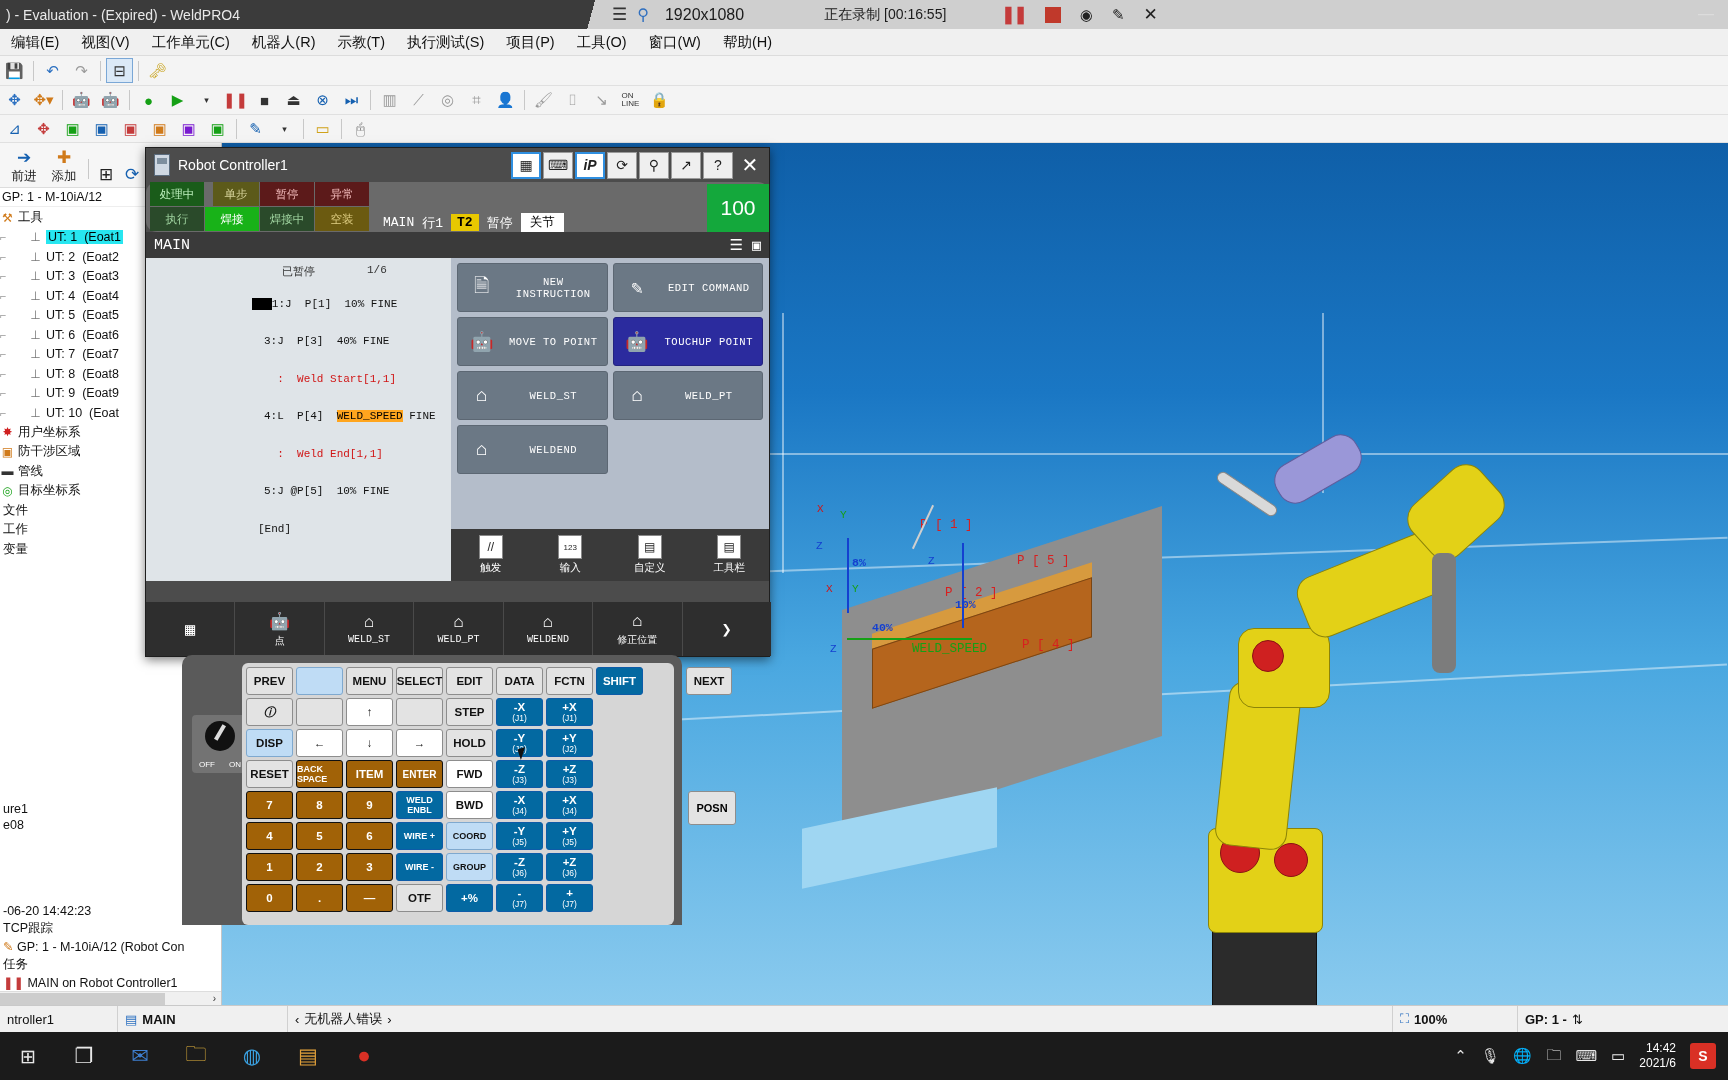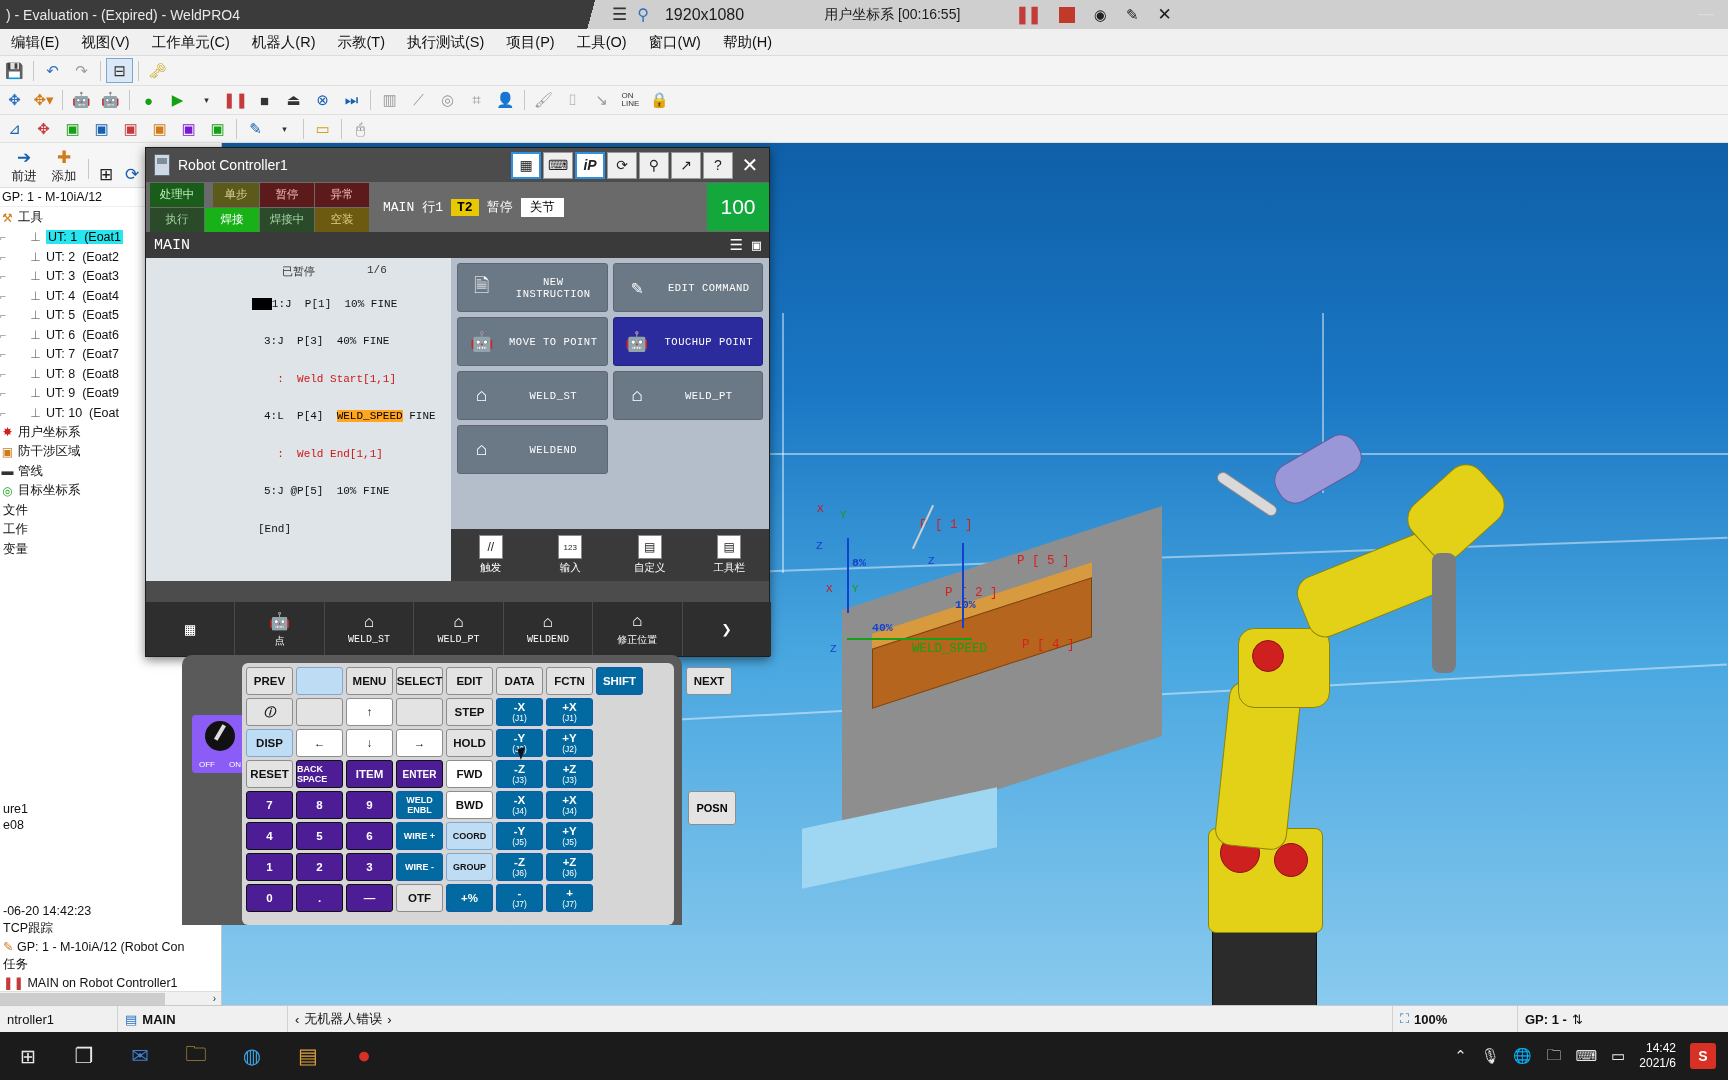--- a/index.html
+++ b/index.html
@@ -108,21 +108,21 @@
   .tp-ticon:after { content:""; position:absolute; left:2px; top:3px; right:2px;
      height:6px; background:#7d8e9e; }
   .tp-tname { color:#fff; font-size:14px; flex:1; }
   .tp-tbtns { display:flex; align-items:center; gap:2px; }
   .tp-tb { width:30px; height:27px; background:#efefef; border:1px solid #9a9a9a;
      display:flex; align-items:center; justify-content:center; font-size:14px;
      color:#222; }
   .tp-tb.act { border:2px solid #2f8fe0; background:#fff; }
   .tp-tb.plain { background:transparent; border:none; color:#fff; font-size:20px; }
 
-  .tp-status { height:50px; background:#6a6a6a; display:flex; align-items:center; }
+  .tp-status { height:50px; background:#6a6a6a; display:flex; align-items:flex-end;border-radius:11px; }
   .st-grid { display:grid; grid-template-columns:repeat(4,54px);
      grid-template-rows:24px 24px; gap:1px; margin:1px 0 1px 4px; }
   .st-c { font-size:11.5px; display:flex; align-items:center; justify-content:center;
      color:#cfcfcf; }
   .st-run { background:#1a5c1a; color:#bdf0bd; }
   .st-step { background:#5c5a1a; color:#d6d39a;margin-left:8px; }
   .st-pause { background:#5c1a1a; color:#f0b9b9; }
   .st-err { background:#5c1a1a; color:#f0b9b9; }
   .st-exe { background:#2a4a2a; color:#9fd39f; }
   .st-weld { background:#18b218; color:#fff; }
@@ -176,33 +176,33 @@
      justify-content:center; color:#fff; gap:2px;
      font-family:"Liberation Mono", monospace; font-size:10px; }
   .nav-b .ni { font-size:17px; }
 
   
   .pendant { position:absolute; left:182px; top:655px; width:500px; height:270px;
      background:#5a5a5a; border-radius:10px 10px 0 0; }
   .pend-face { position:absolute; left:60px; top:8px; width:432px; height:262px;
      background:#d6d6d6; border-radius:6px; }
   .knob { position:absolute; left:10px; top:60px; width:56px; height:58px;
-     background:#8b5cf6; border-radius:4px; }
+     background:#737373; border-radius:4px; }
   .knob .dial { position:absolute; left:13px; top:6px; width:30px; height:30px;
      background:#111; border-radius:50%; }
   .knob .dial:after { content:""; position:absolute; left:13px; top:3px;
      width:4px; height:17px; background:#ddd; transform:rotate(30deg); }
   .knob .lbl { position:absolute; bottom:4px; left:0; width:56px;
      display:flex; justify-content:space-around; font-size:8px; color:#fff; }
   .kgrid { position:absolute; left:4px; top:4px; display:grid;
      grid-template-columns:repeat(8, 47px); gap:3px; }
   .k { height:28px; border-radius:3px; display:flex; flex-direction:column;
      align-items:center; justify-content:center; font-size:11.5px;
      font-weight:bold; border:1px solid #8d8d8d; background:#e3e3e3; color:#111; }
-  .k.dark { background:#4c1d95; color:#fff; border-color:#111; }
+  .k.dark { background:#a16207; color:#fff; border-color:#111; }
   .k.blue { background:#0369a1; color:#fff; border-color:#0d5ba8;text-align:center; }
   .k.bluel { background:#bfdcf5; border-color:#7fa9cf; }
   .k.white { background:#fff; }
   .k .sub { font-size:8.5px; font-weight:normal; }
   .posn { position:absolute; right:-62px; top:128px; width:48px; height:34px;
      background:#e3e3e3; border:1px solid #8d8d8d; border-radius:3px;
      display:flex; align-items:center; justify-content:center; font-size:11px;
      font-weight:bold; }
   .cursor-arrow { position:absolute; left:519px; top:748px; width:0; height:0;
      border-left:8px solid #111; border-bottom:11px solid transparent;
@@ -236,21 +236,21 @@
   <div class="titlebar">
     <div class="tb-left">
       <span>) - Evaluation - (Expired) - WeldPRO4</span>
     </div>
     <div class="tb-skew"></div>
     <div class="tb-right">
       <div class="rec-mid">
         <span class="ico-ham">☰</span>
         <span class="pin">⚲</span>
         <span class="rec-res">1920x1080</span>
-        <span class="rec-stat">用户坐标系 [00:16:55]</span>
+        <span class="rec-stat">正在录制 [00:16:55]</span>
       </div>
       <div class="rec-ctrls">
         <span class="c-pause">❚❚</span>
         <span class="c-stop"></span>
         <span class="c-cam">◉</span>
         <span class="c-pen">✎</span>
         <span class="c-x">✕</span>
       </div>
     </div>
     <span class="win-min">—</span>

